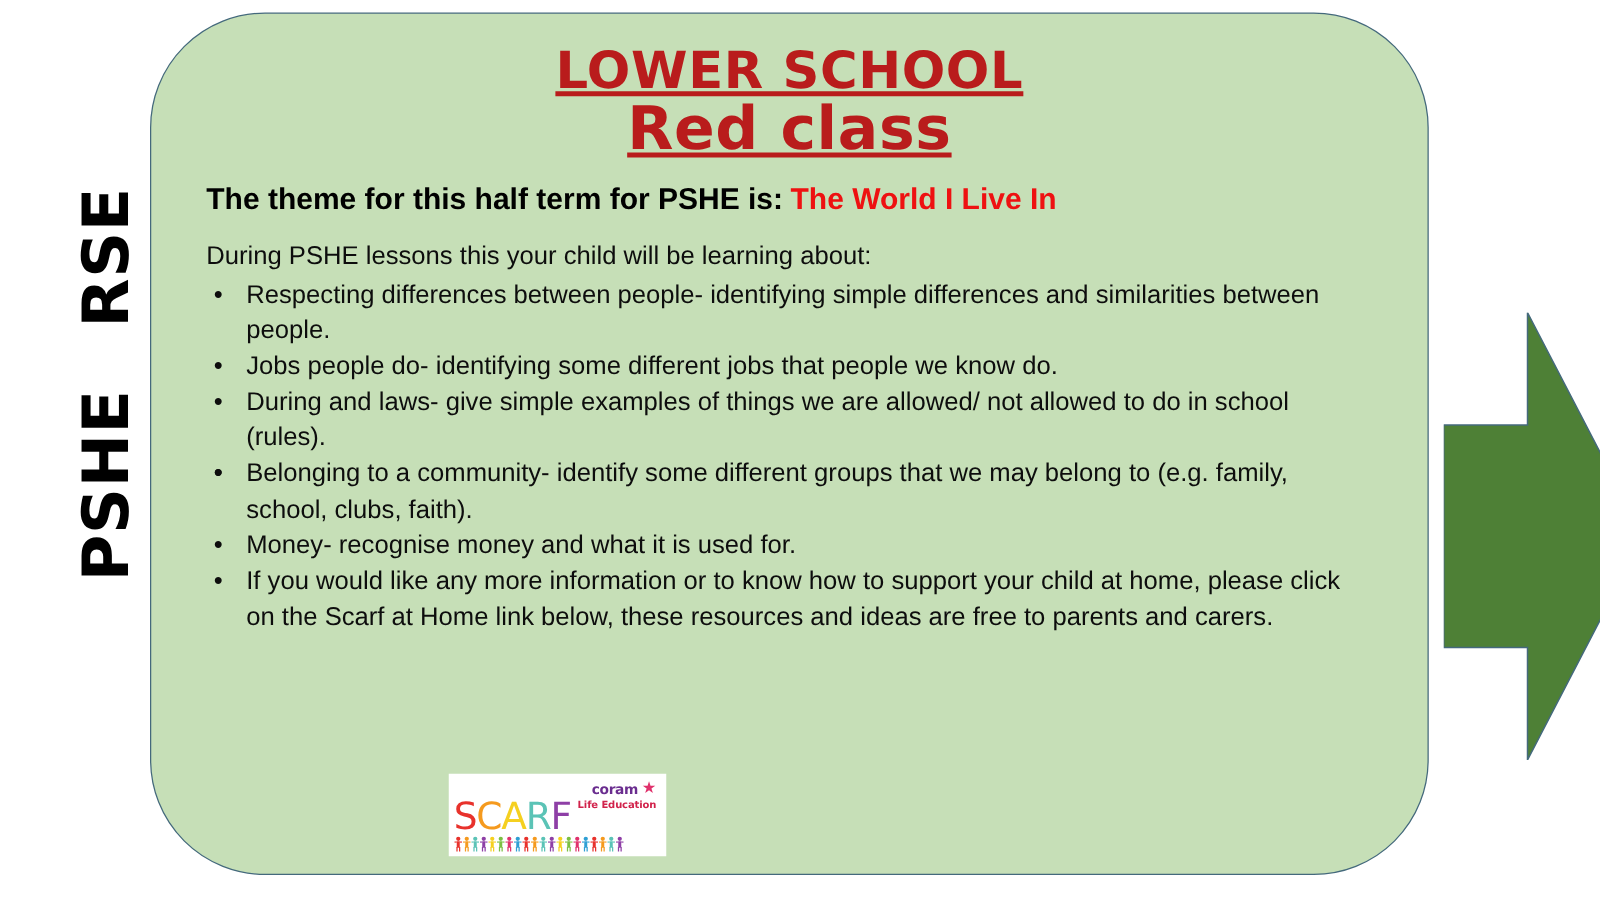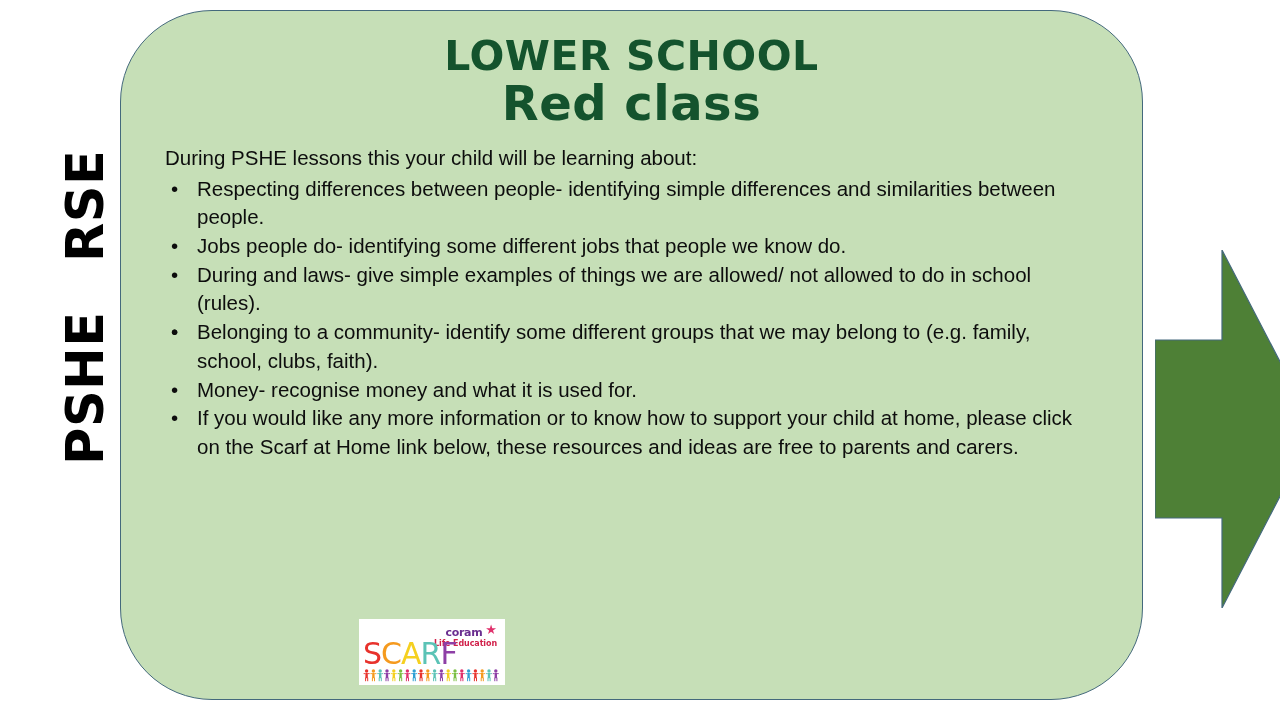--- a/index.html
+++ b/index.html
@@ -57,22 +57,23 @@
     border: 1.4px solid #44697c;
     border-radius: 92px;
     box-sizing: border-box;
   }
 
   #title-block {
     margin: 24px 0 0 0;
     text-align: center;
     font-family: "DejaVu Sans", sans-serif;
     font-weight: bold;
-    color: #14532d;
+    color: #b91c1c;
     line-height: 1.05;
+    text-decoration: underline;
   }
   #title-line1 { font-size: 41px; letter-spacing: 0.5px; }
   #title-line2 { font-size: 48px; letter-spacing: 0.5px; margin-top: 0; }
 
   #theme-line {
     margin: 18px 0 0 44px;
     font-family: "Liberation Sans", sans-serif;
     font-size: 24px;
     font-weight: bold;
     color: #000000;
@@ -116,20 +117,21 @@
 
   
   #scarf-logo {
     position: absolute;
     left: 238px;
     top: 608px;
     width: 146px;
     height: 66px;
     background: #ffffff;
     overflow: hidden;
+    padding-left: 28px;
   }
   #coram-block {
     position: absolute;
     right: 8px;
     top: 4px;
     text-align: right;
     line-height: 1;
   }
   #coram-word {
     display: inline-block;
@@ -193,20 +195,23 @@
   <div class="vlabel" id="label-pshe">PSHE</div>
 </div>
 
 <div id="panel" style="background: rgb(198, 223, 183); border-color: rgb(68, 105, 124);">
 
   <div id="title-block">
     <div id="title-line1">LOWER SCHOOL</div>
     <div id="title-line2">Red class</div>
   </div>
 
+  <div id="theme-line">
+    <span>The theme for this half term for PSHE is:</span><span id="theme-value" style="color: rgb(238, 17, 17);">The World I Live In</span>
+  </div>
 
   <div id="intro-line">During PSHE lessons this your child will be learning about:</div>
 
   <ul id="bullet-list">
     <li>
       <span class="bullet-dot">•</span>
       <span>Respecting differences between people- identifying simple differences and similarities between people.</span>
     </li>
     <li>
       <span class="bullet-dot">•</span>

